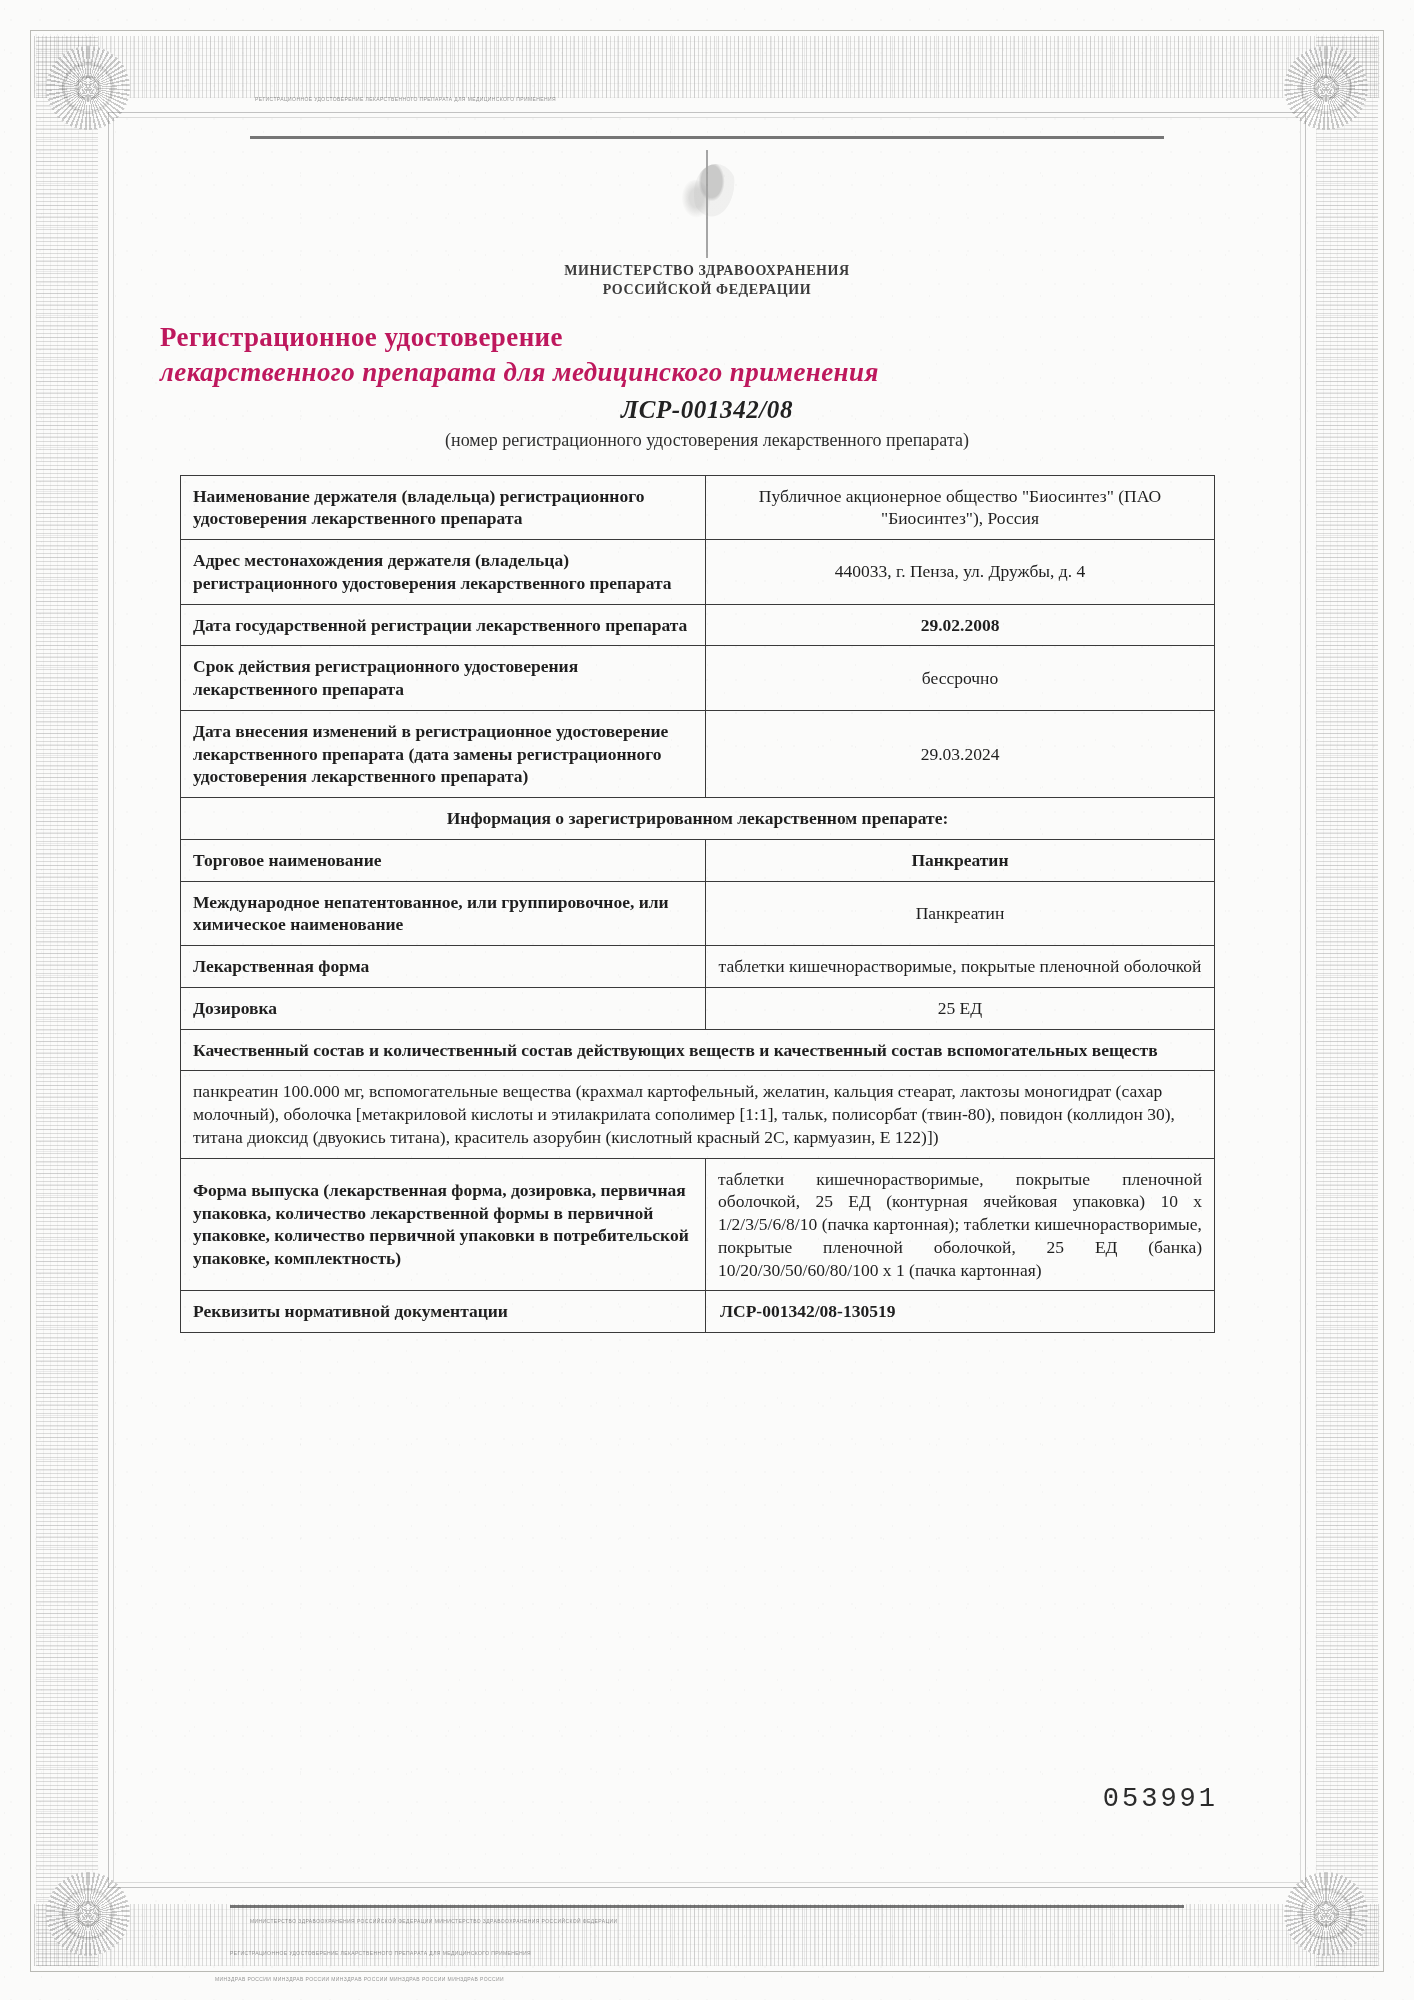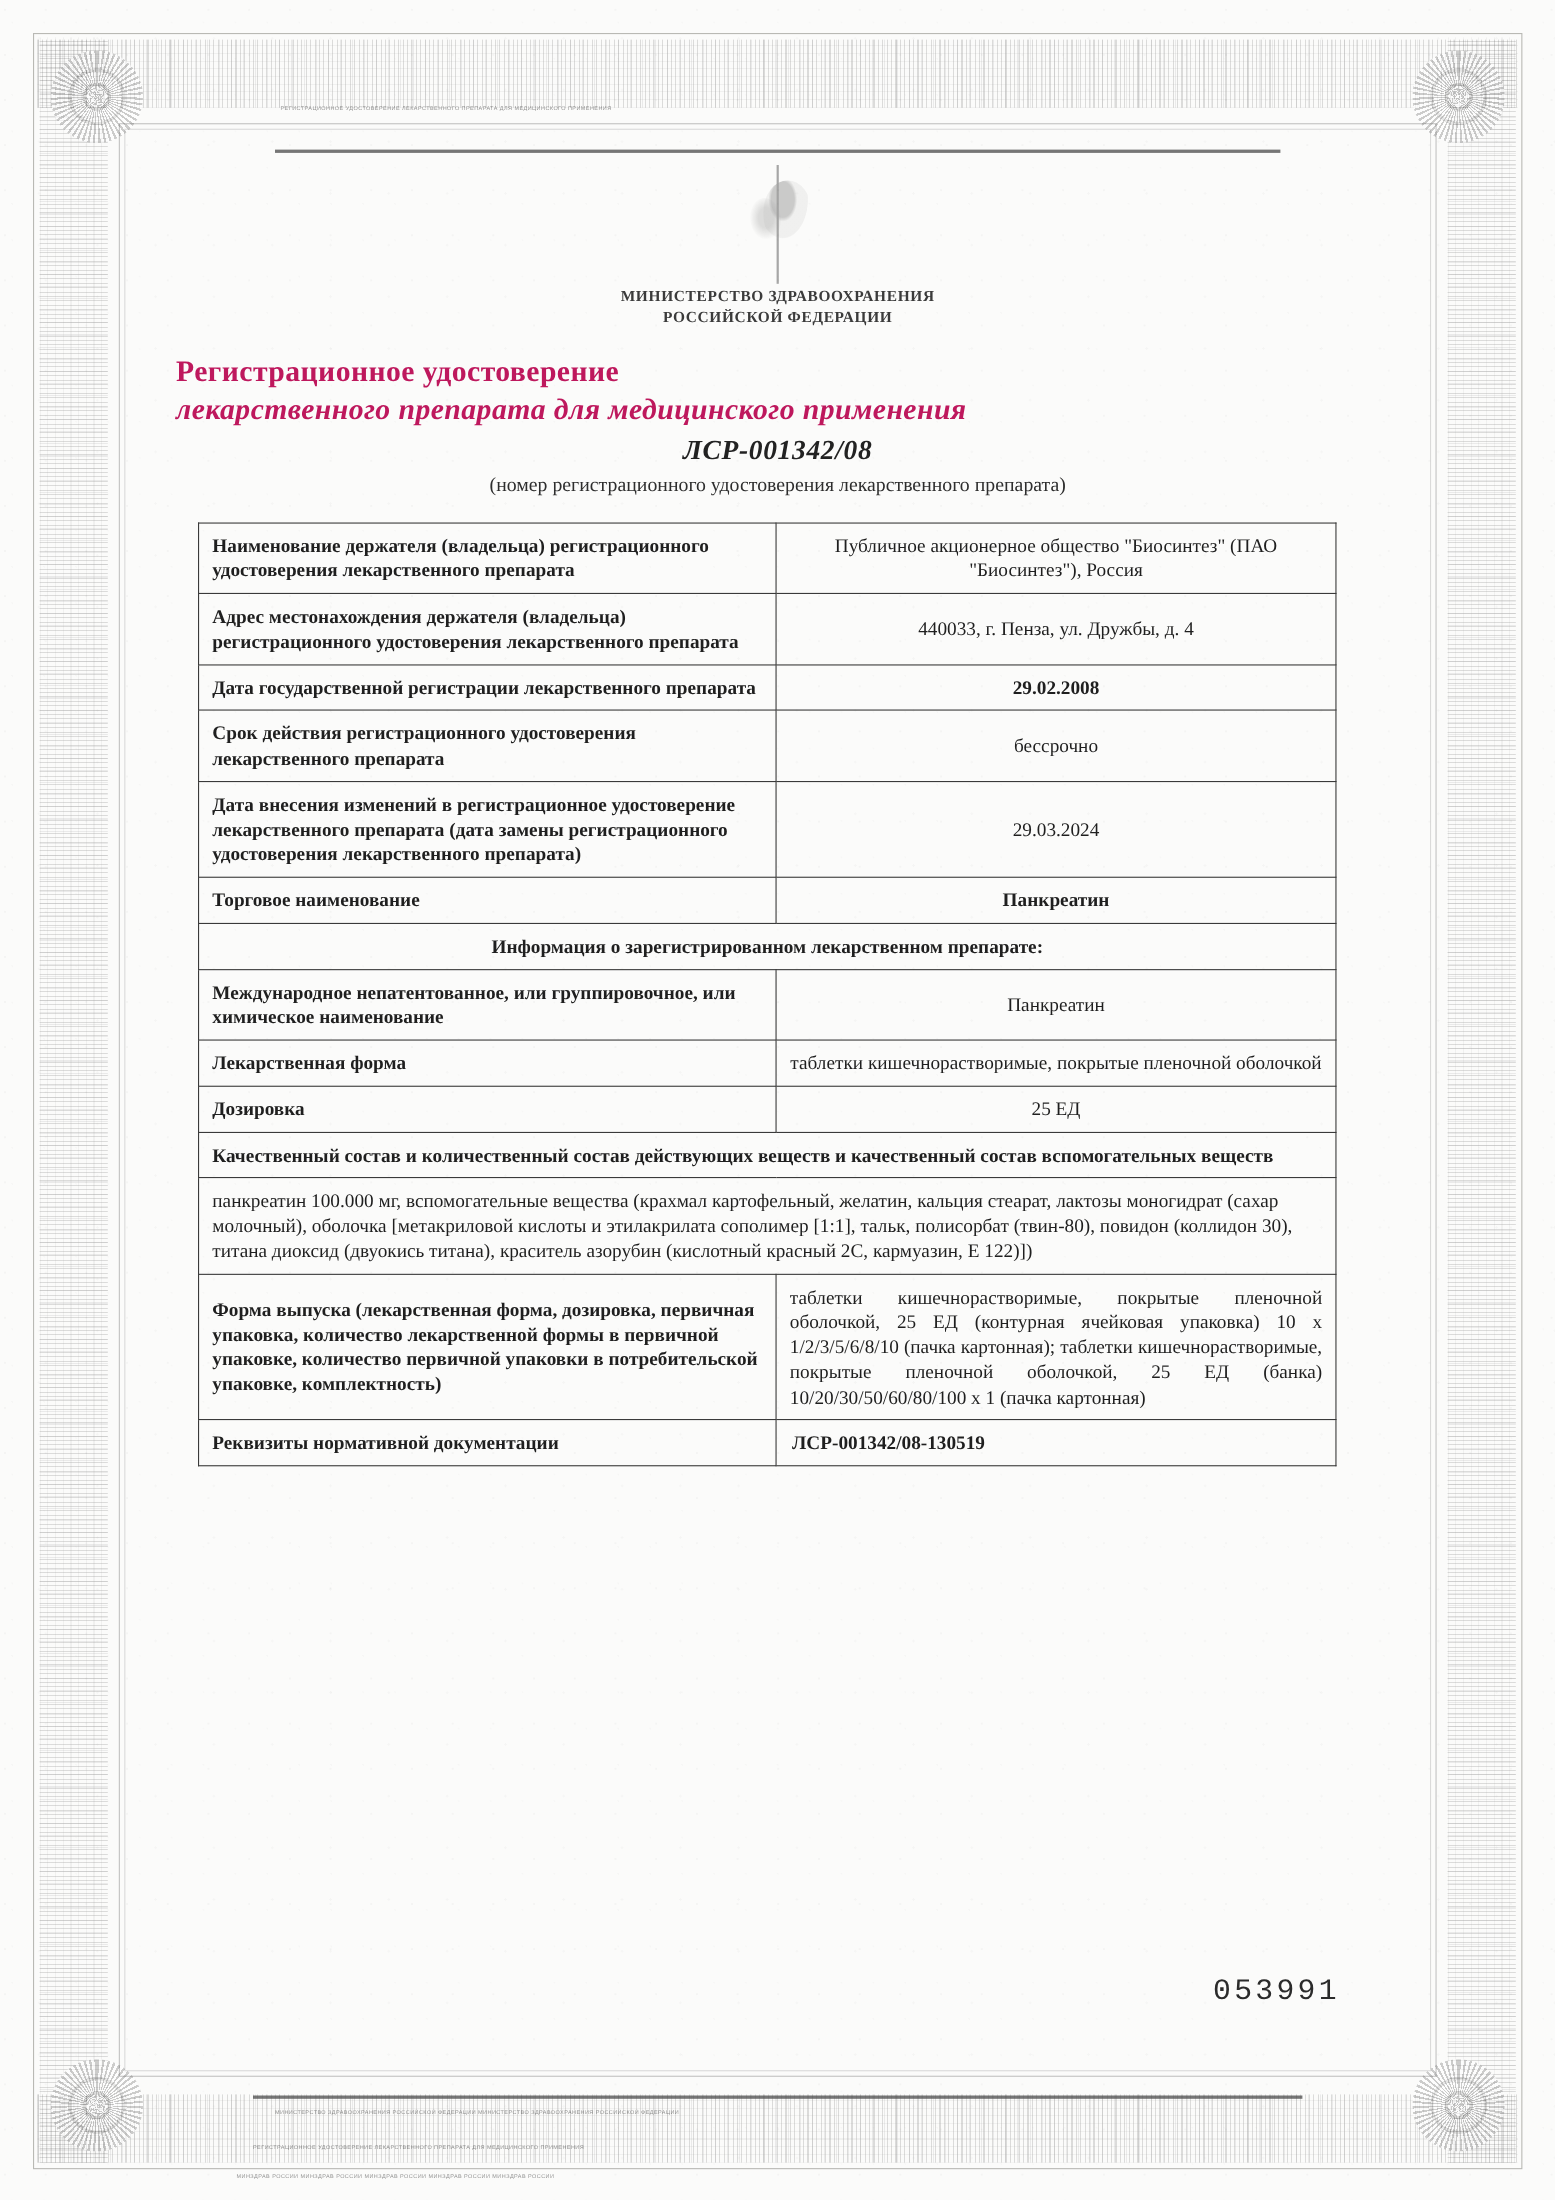--- a/index.html
+++ b/index.html
@@ -236,21 +236,21 @@
   }
   td.val.left {
     text-align: left;
     font-weight: 700;
     padding-left: 14px;
   }
 
   .serial {
     position: absolute;
     right: 196px;
-    bottom: 174px;
+    bottom: 186px;
     font-family: "Liberation Mono", monospace;
     font-size: 27px;
     letter-spacing: 3px;
     color: #2b2b2b;
   }
 </style>
 </head>
 <body>
 
 <div class="page">
@@ -315,25 +315,25 @@
         </tr>
         <tr>
           <td class="lbl">Срок действия регистрационного удостоверения лекарственного препарата</td>
           <td class="val">бессрочно</td>
         </tr>
         <tr>
           <td class="lbl">Дата внесения изменений в регистрационное удостоверение лекарственного препарата (дата замены регистрационного удостоверения лекарственного препарата)</td>
           <td class="val">29.03.2024</td>
         </tr>
         <tr>
+          <td class="section" colspan="2">Информация о зарегистрированном лекарственном препарате:</td>
+        </tr>
+        <tr>
           <td class="lbl">Торговое наименование</td>
           <td class="val bold">Панкреатин</td>
-        </tr>
-        <tr>
-          <td class="section" colspan="2">Информация о зарегистрированном лекарственном препарате:</td>
         </tr>
         <tr>
           <td class="lbl">Международное непатентованное, или группировочное, или химическое наименование</td>
           <td class="val">Панкреатин</td>
         </tr>
         <tr>
           <td class="lbl">Лекарственная форма</td>
           <td class="val">таблетки кишечнорастворимые, покрытые пленочной оболочкой</td>
         </tr>
         <tr>

